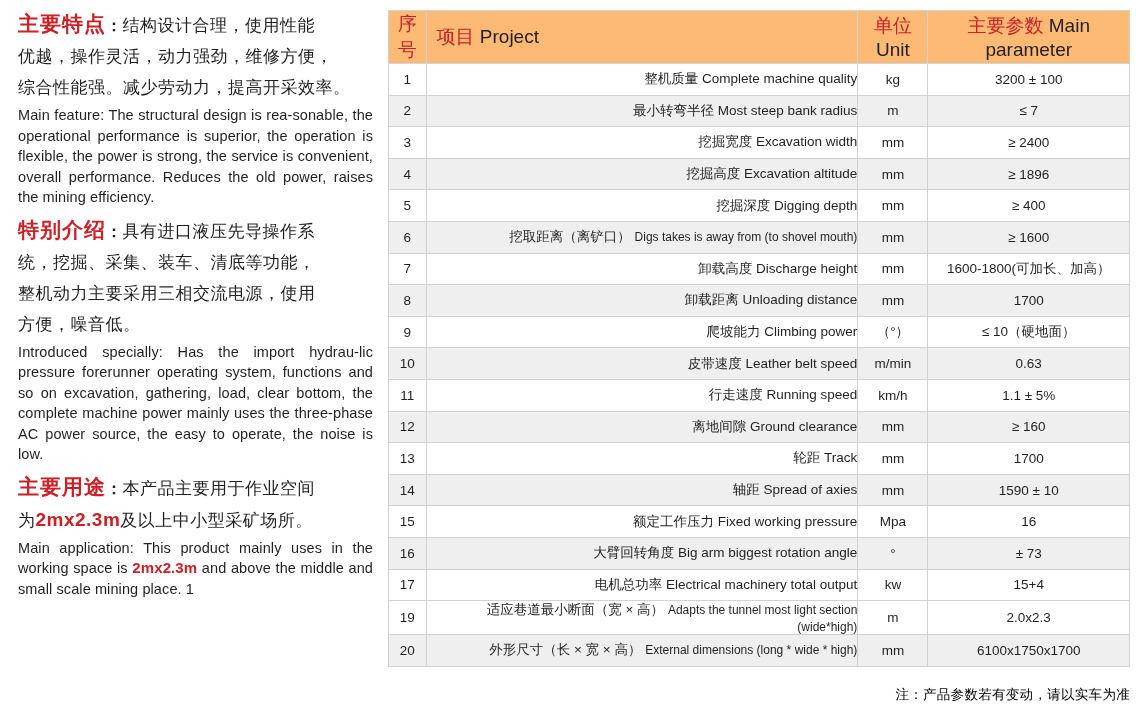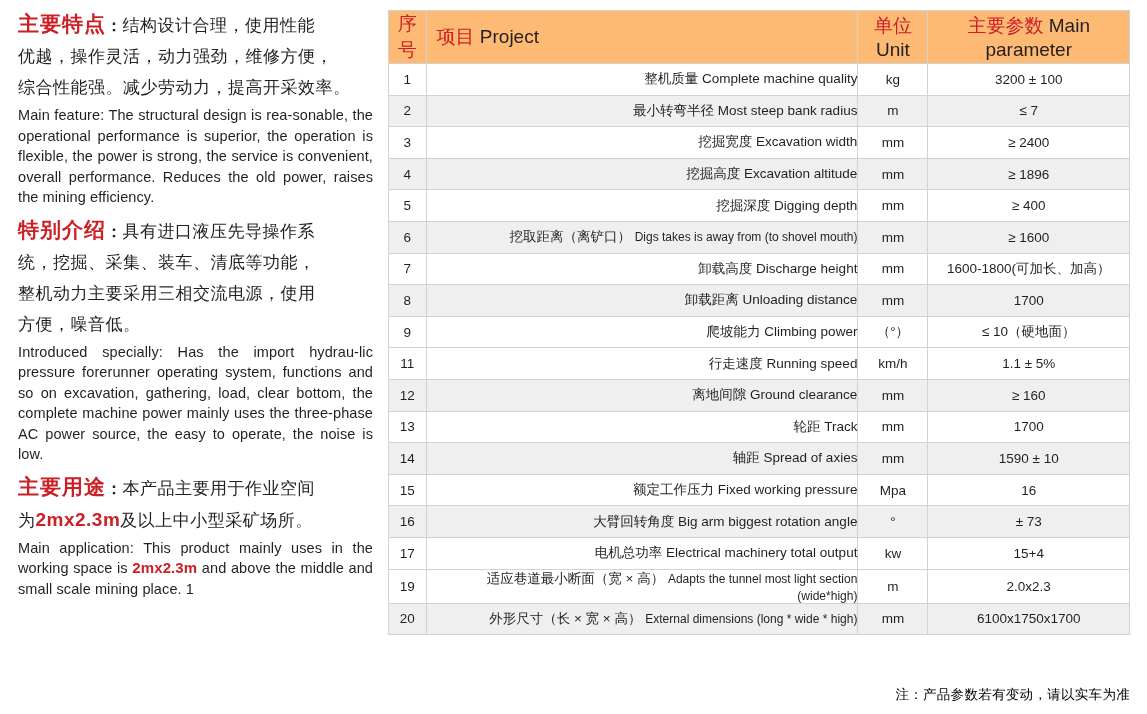--- a/index.html
+++ b/index.html
@@ -229,20 +229,26 @@
             <td class="c-proj"><span>卸载距离</span> <span>Unloading distance</span></td>
             <td class="c-unit">mm</td>
             <td class="c-param">1700</td>
           </tr>
           <tr class="odd">
             <td class="c-no">9</td>
             <td class="c-proj"><span>爬坡能力</span> <span>Climbing power</span></td>
             <td class="c-unit">（°）</td>
             <td class="c-param">≤ 10（硬地面）</td>
           </tr>
+          <tr class="even">
+            <td class="c-no">10</td>
+            <td class="c-proj"><span>皮带速度</span> <span>Leather belt speed</span></td>
+            <td class="c-unit">m/min</td>
+            <td class="c-param">0.63</td>
+          </tr>
           <tr class="odd">
             <td class="c-no">11</td>
             <td class="c-proj"><span>行走速度</span> <span>Running speed</span></td>
             <td class="c-unit">km/h</td>
             <td class="c-param">1.1 ± 5%</td>
           </tr>
           <tr class="even">
             <td class="c-no">12</td>
             <td class="c-proj"><span>离地间隙</span> <span>Ground clearance</span></td>
             <td class="c-unit">mm</td>

